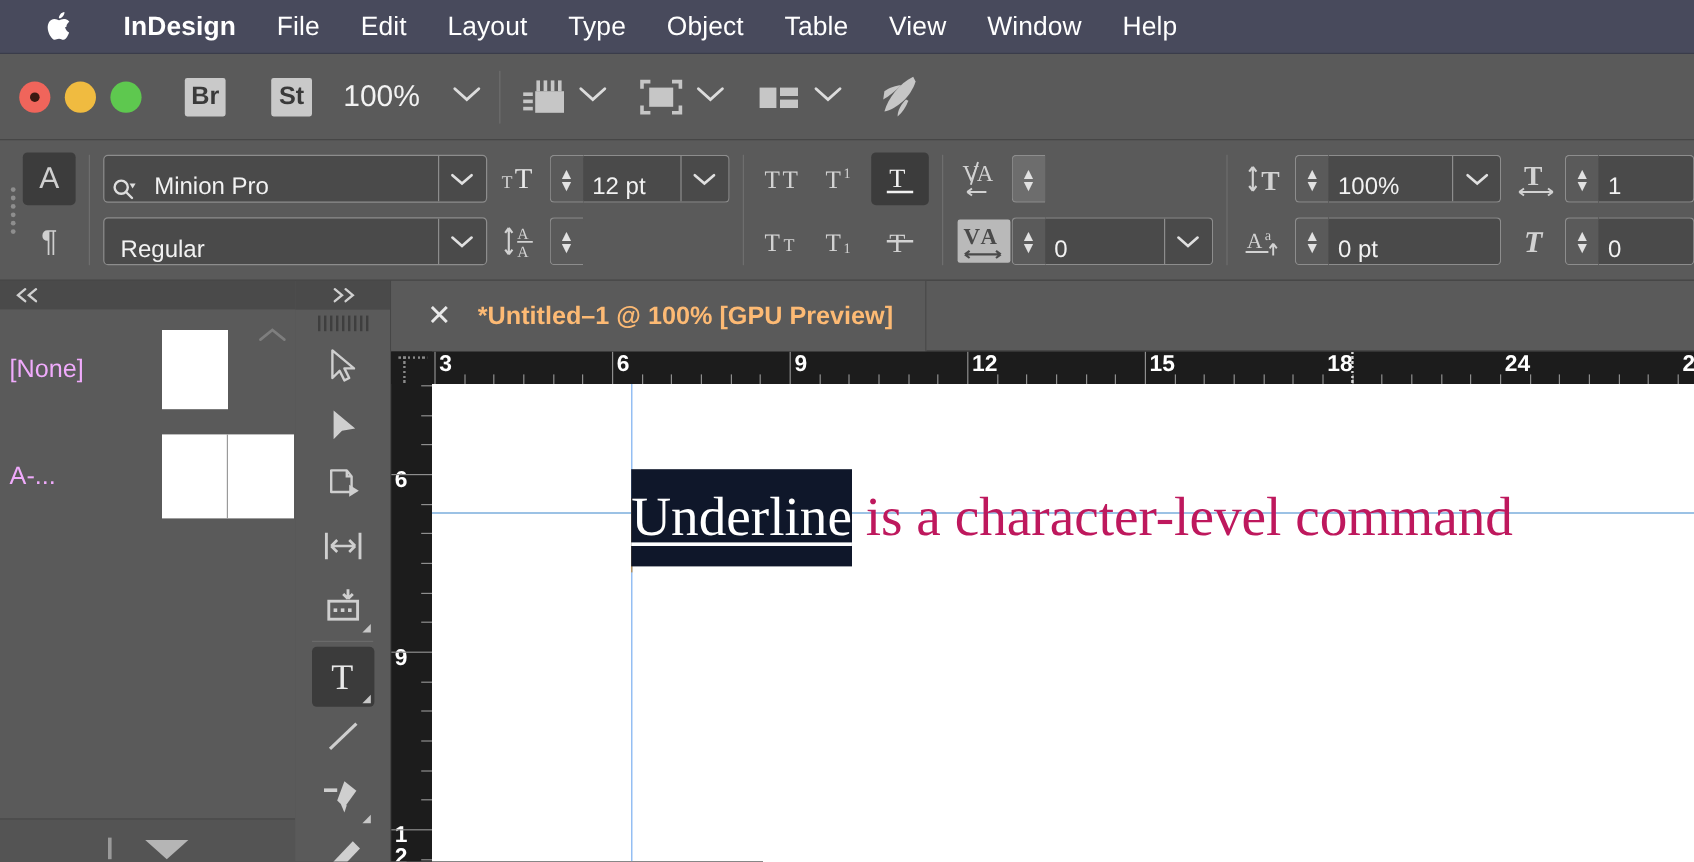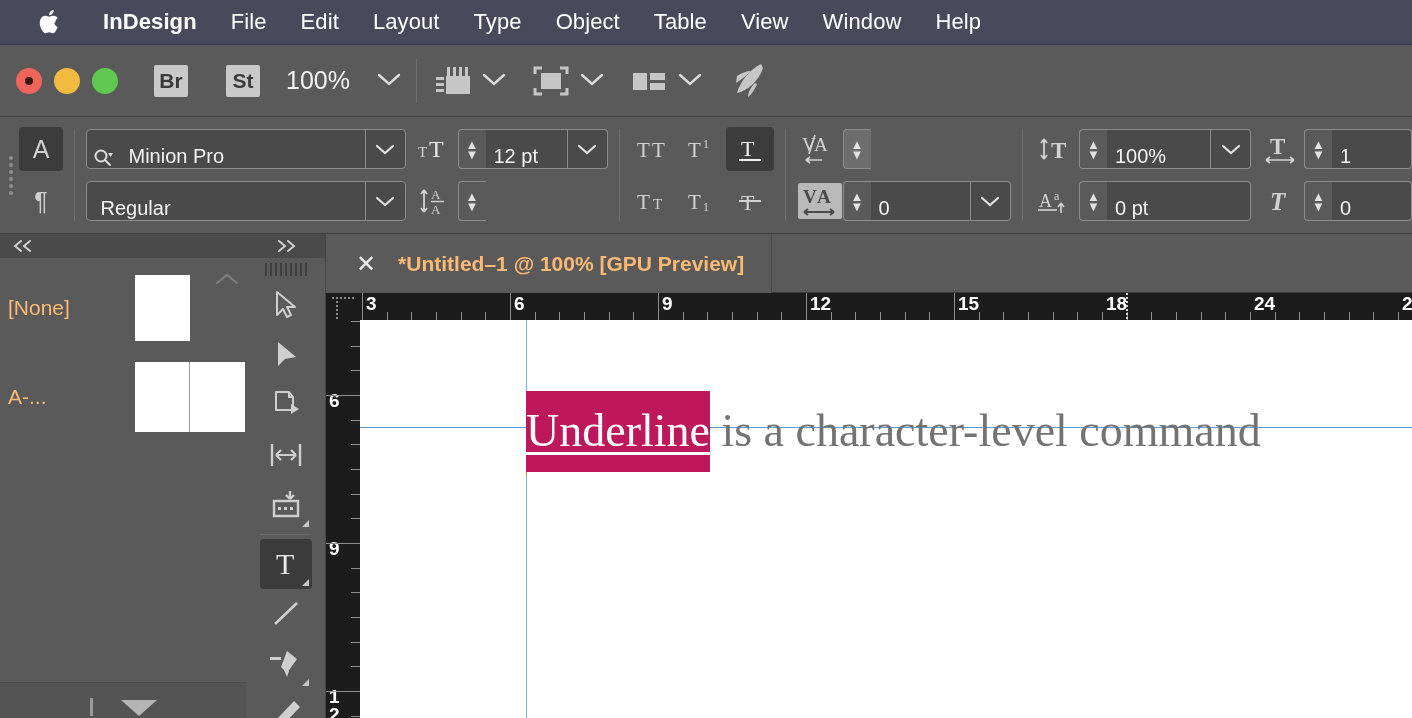--- a/index.html
+++ b/index.html
@@ -143,21 +143,21 @@
     width: 118px; background: #3f3f3f; display:flex;
     align-items:center; justify-content:center;
   }
   .hamburger { width: 28px; }
   .hamburger i { display:block; height:3px; background:#d0d0d0; margin-bottom:5px; }
   .hamburger i:last-child { margin-bottom: 0; }
 
   .master-list { position: relative; height: 372px; background: #5a5a5a; }
   .master-row { display: flex; align-items: center; height: 86px; }
   .master-label {
-    width: 135px; color: #fdba74; font-size: 21px; padding-left: 8px;
+    width: 135px; color: #f0abfc; font-size: 21px; padding-left: 8px;
   }
   .pg-thumb { background: #ffffff; }
   .scroll-up {
     position: absolute; right: 6px; top: 14px; color: #7e7e7e; font-size: 16px;
   }
   .dock-foot {
     position: absolute; left: 0; bottom: 0; width: 246px; height: 36px;
     background: #545454; border-top: 1px solid #4a4a4a;
     display: flex; align-items: flex-end; justify-content: center; gap: 28px;
     padding-bottom: 2px;
@@ -254,26 +254,26 @@
   }
   .frame-border {
     position: absolute; border: 1px solid #c08a3e;
   }
   .textline {
     position: absolute; white-space: nowrap;
     font-family: "Liberation Serif", serif;
     font-size: 46px; color: #000000; line-height: 1;
   }
   .sel-word {
-    background: #be185d; color: #ffffff;
+    background: #0f172a; color: #ffffff;
     text-decoration: underline; text-decoration-thickness: 3px;
     text-underline-offset: 6px;
     padding: 14px 0 16px 0;
   }
-  .after-word { color: #737373; }
+  .after-word { color: #be185d; }
 
   .ruler-guide-dot {
     position: absolute; width: 2px; top: 0; bottom: 0;
     background-image: repeating-linear-gradient(to bottom, #d8d8d8 0 2px, transparent 2px 4px);
   }
 </style>
 </head>
 <body>
 
 <div id="app">

